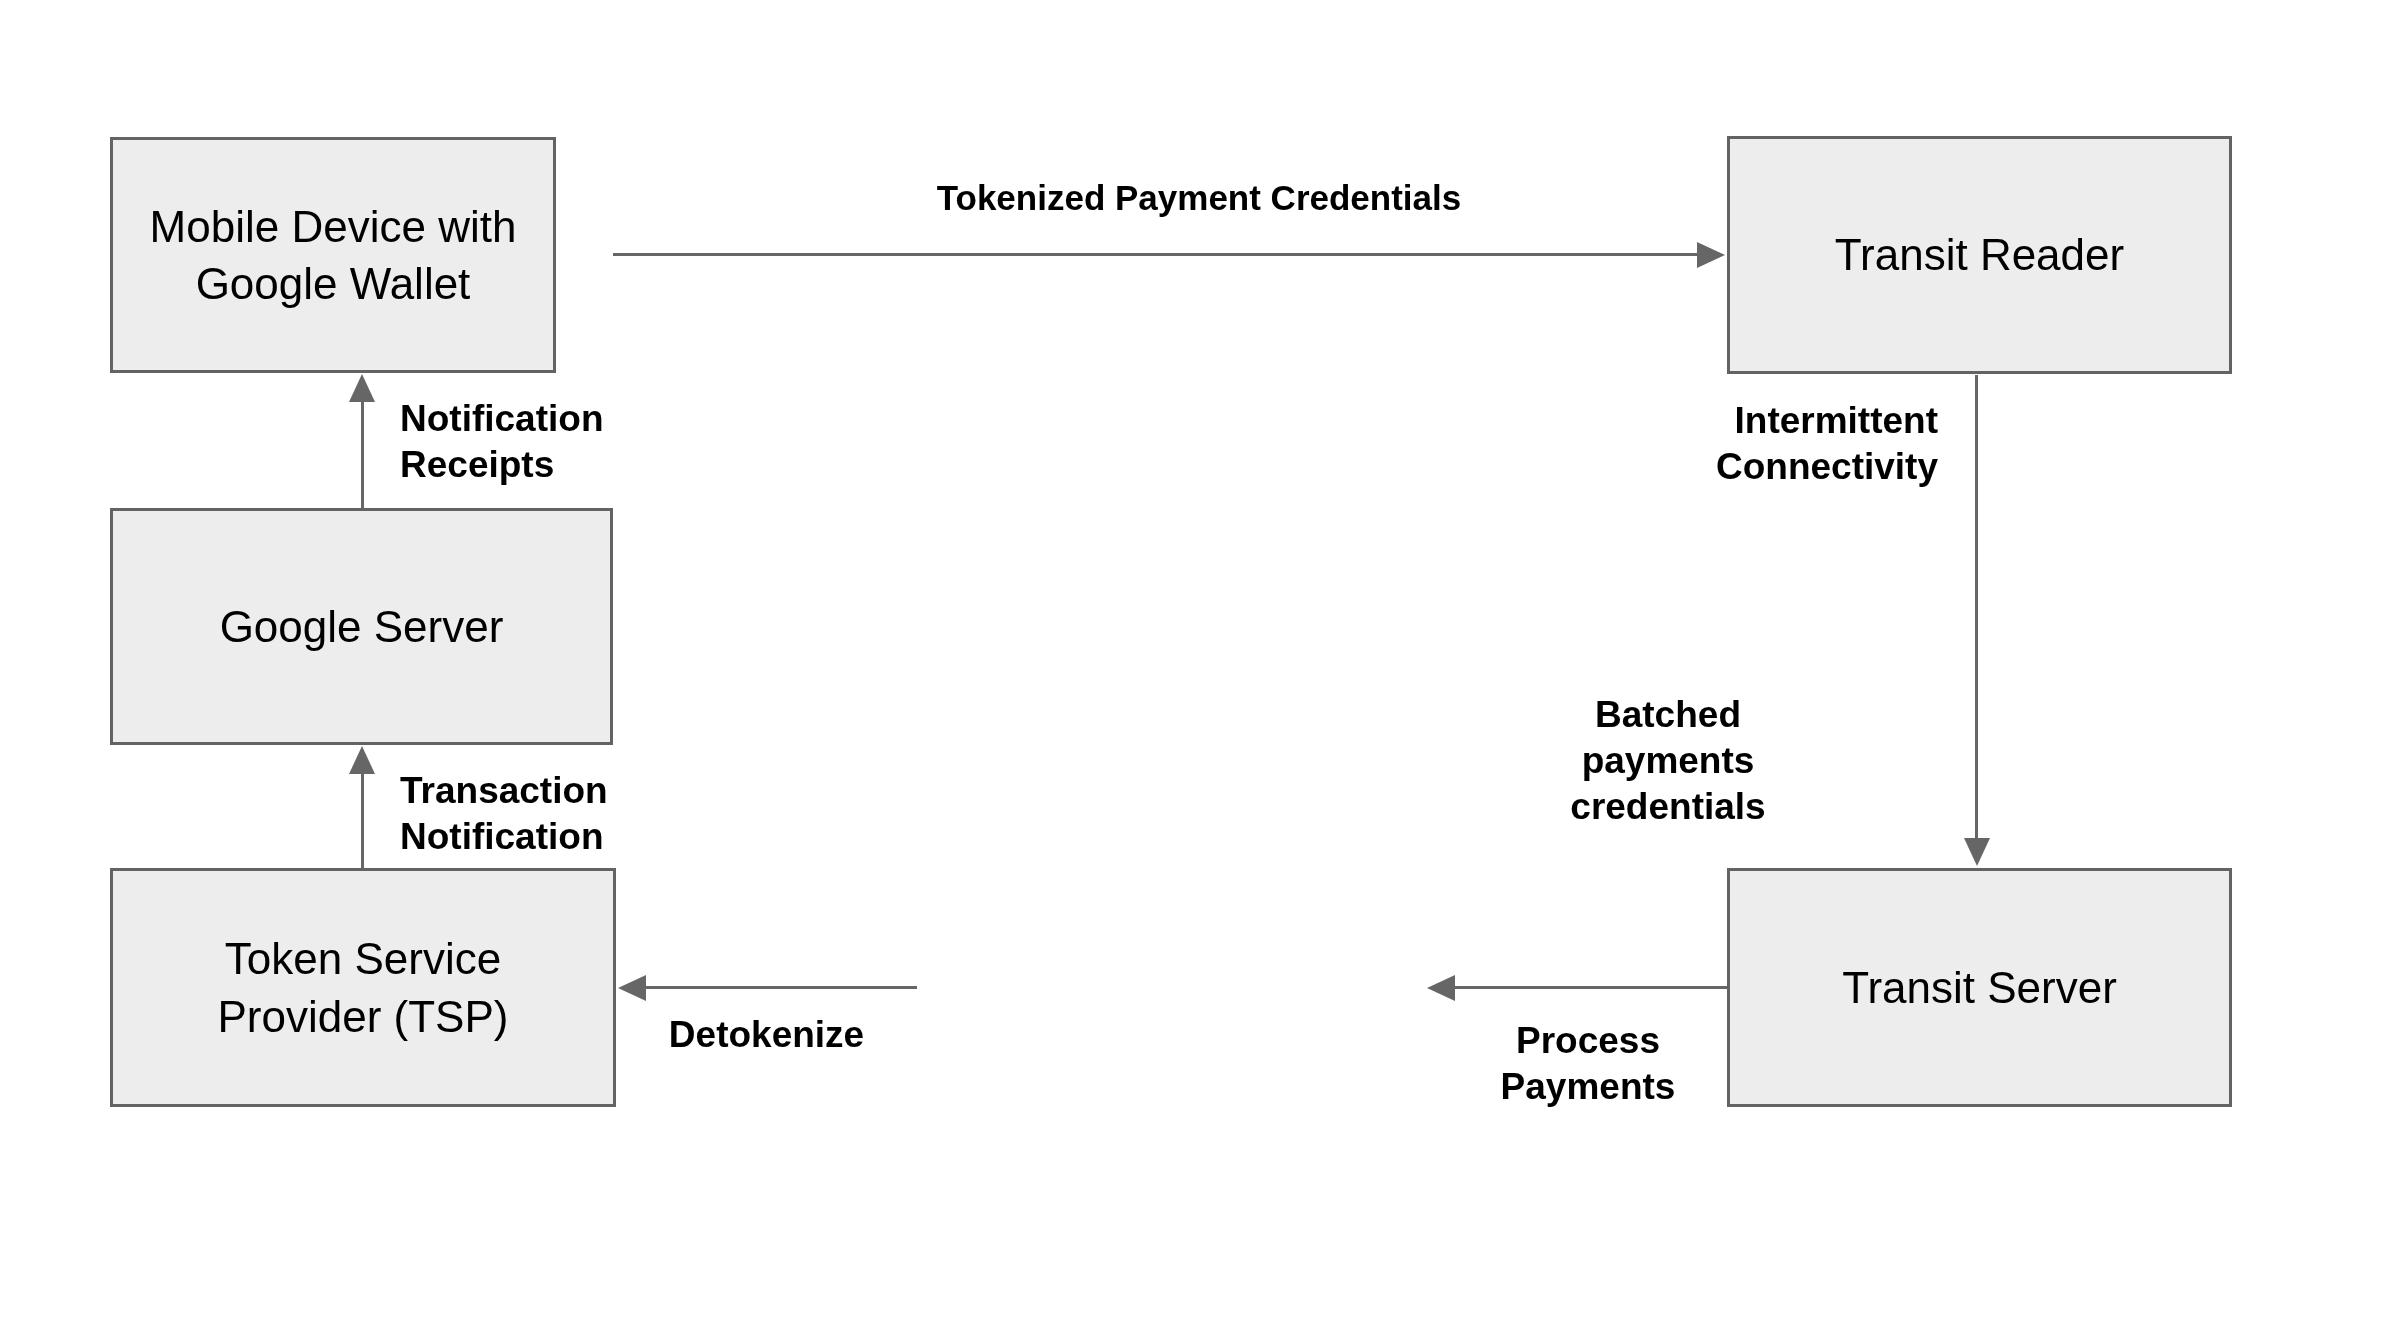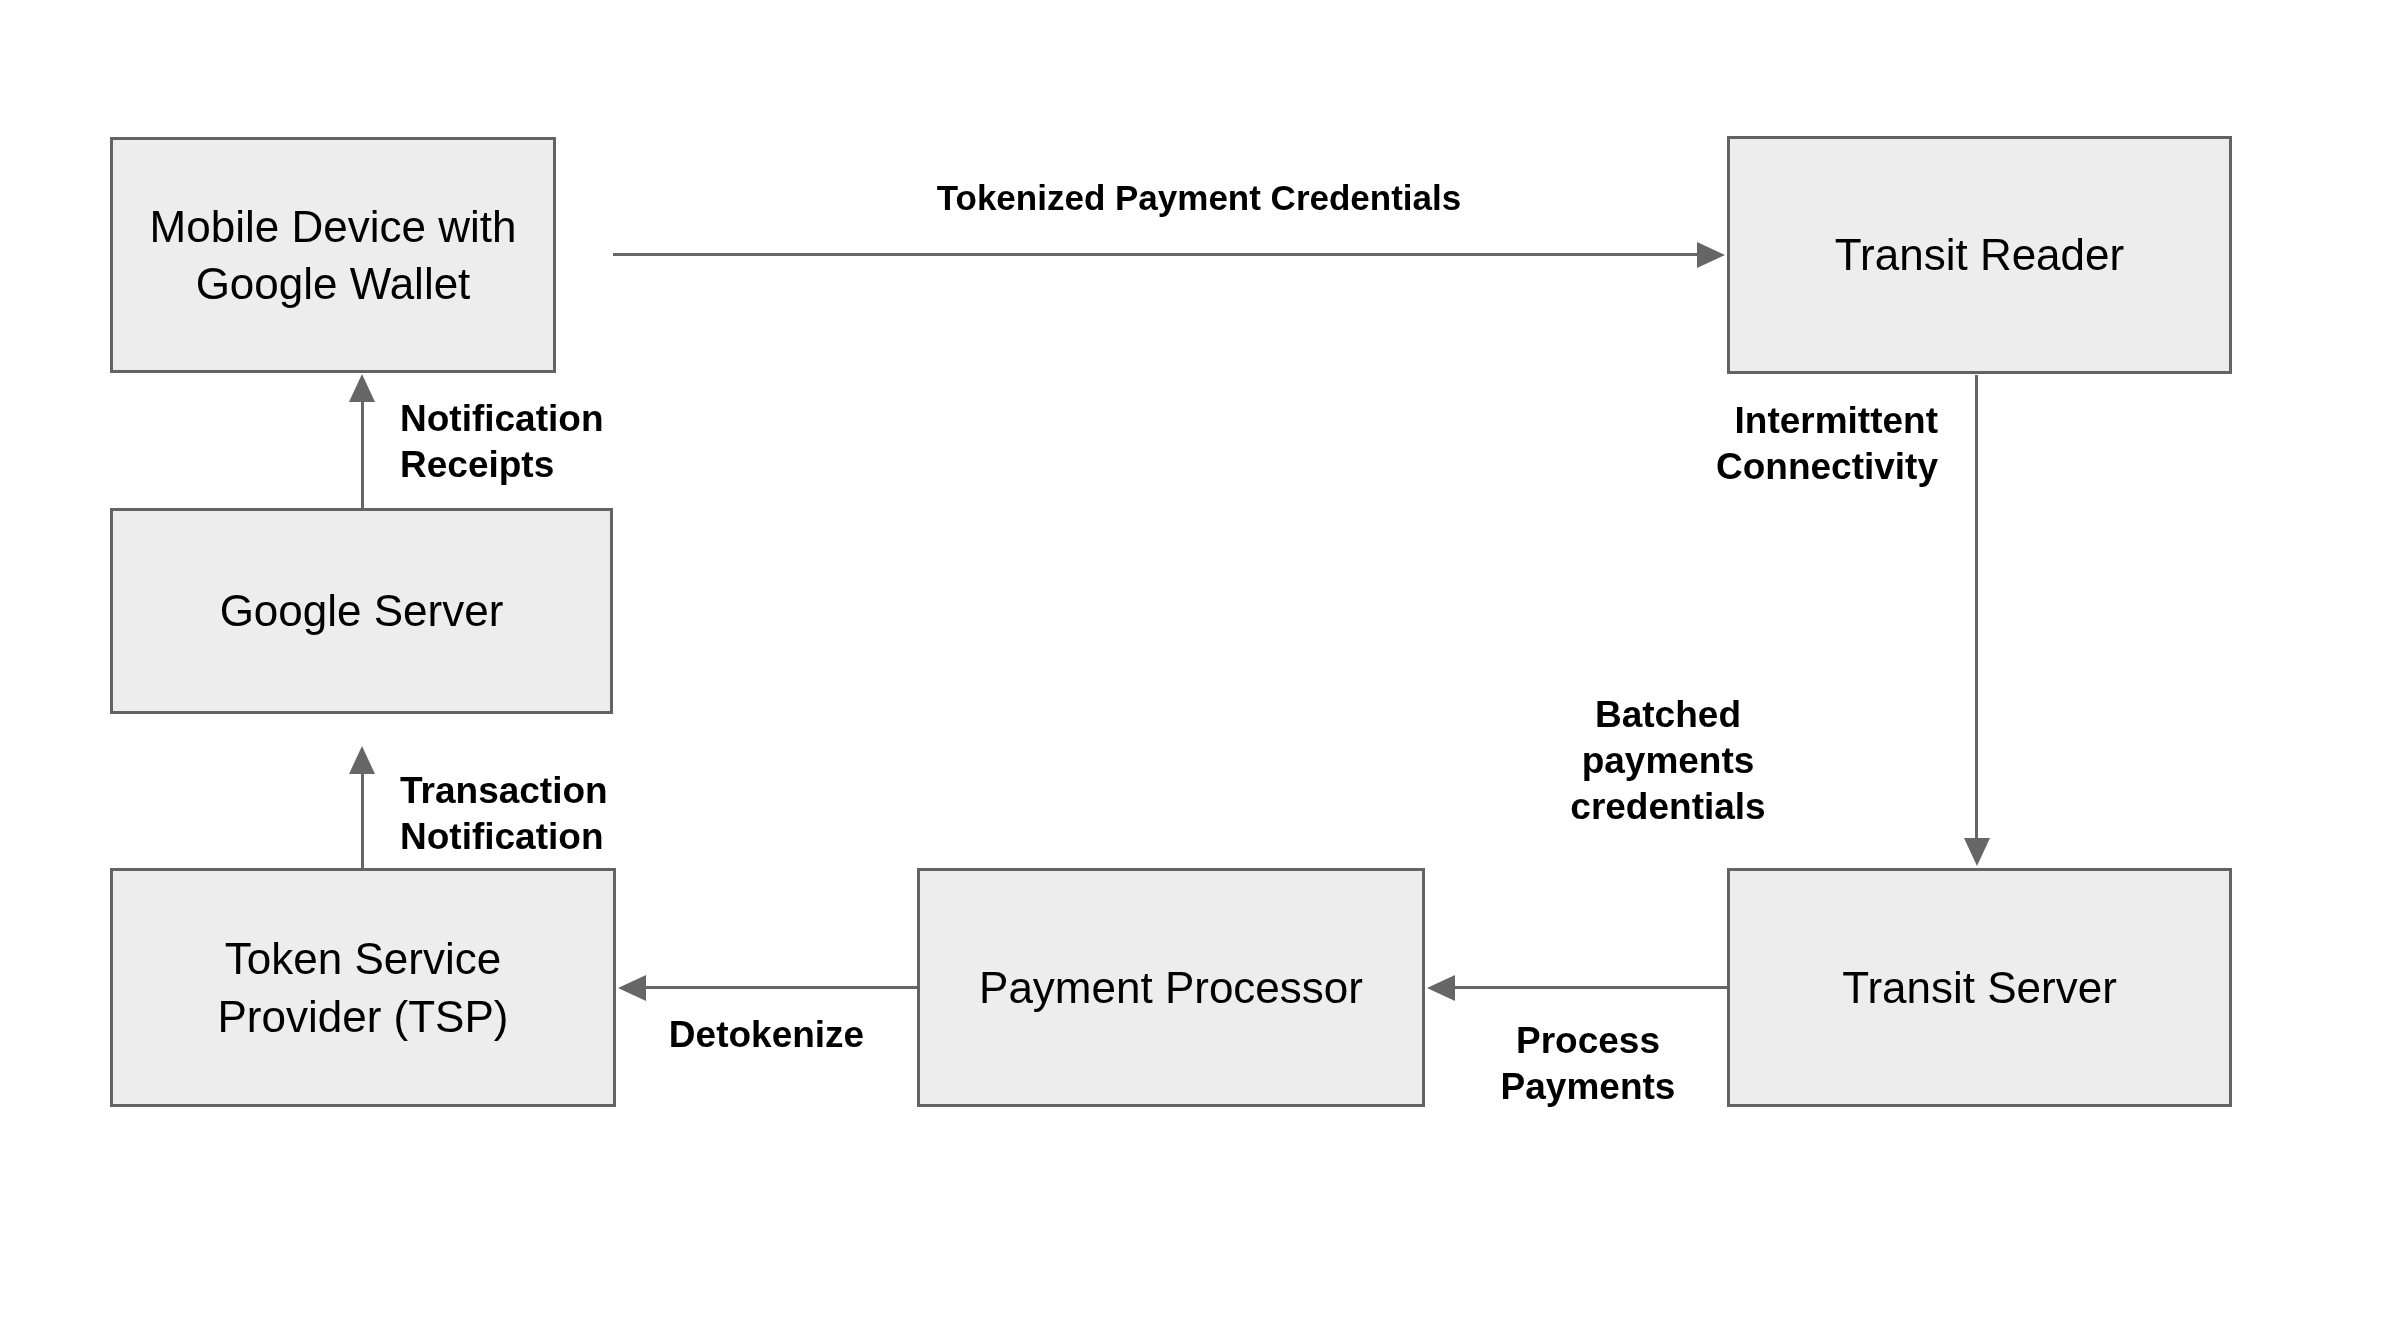--- a/index.html
+++ b/index.html
@@ -30,21 +30,21 @@
     align-items: center;
     justify-content: center;
     text-align: center;
     color: var(--text);
     font-size: 44px;
     line-height: 1.3;
     white-space: pre-line;
   }
   #n-mobile    { left: 110px;  top: 137px; width: 446px; height: 236px; }
   #n-reader    { left: 1727px; top: 136px; width: 505px; height: 238px; }
-  #n-google    { left: 110px;  top: 508px; width: 503px; height: 206px; }
+  #n-google    { left: 110px;  top: 508px; width: 503px; height: 237px; }
   #n-tsp       { left: 110px;  top: 868px; width: 506px; height: 239px; }
   #n-processor { left: 917px;  top: 868px; width: 508px; height: 239px; }
   #n-server    { left: 1727px; top: 868px; width: 505px; height: 239px; text-align: right; }
 
   
   .line { position: absolute; background: var(--arrow); }
   #l-tokenized     { left: 613px;  top: 253px; width: 1086px; height: 3px; }
   #l-reader-server { left: 1975px; top: 375px; width: 3px;   height: 465px; }
   #l-process       { left: 1453px; top: 986px; width: 274px;  height: 3px; }
   #l-detokenize    { left: 644px;  top: 986px; width: 273px;  height: 3px; }
@@ -90,21 +90,20 @@
 <body>
 
 <div class="canvas">
 
   <div class="node" id="n-mobile">Mobile Device with
 Google Wallet</div>
   <div class="node" id="n-reader">Transit Reader</div>
   <div class="node" id="n-google">Google Server</div>
   <div class="node" id="n-tsp">Token Service
 Provider (TSP)</div>
-  <div class="node" id="n-processor">Payment Processor</div>
   <div class="node" id="n-server">Transit Server</div>
 
   <div class="line" id="l-tokenized"></div>
   <div class="line" id="l-reader-server"></div>
   <div class="line" id="l-process"></div>
   <div class="line" id="l-detokenize"></div>
   <div class="line" id="l-tsp-google"></div>
   <div class="line" id="l-google-mobile"></div>
 
   <div class="ah right" id="ah-tokenized"></div>

